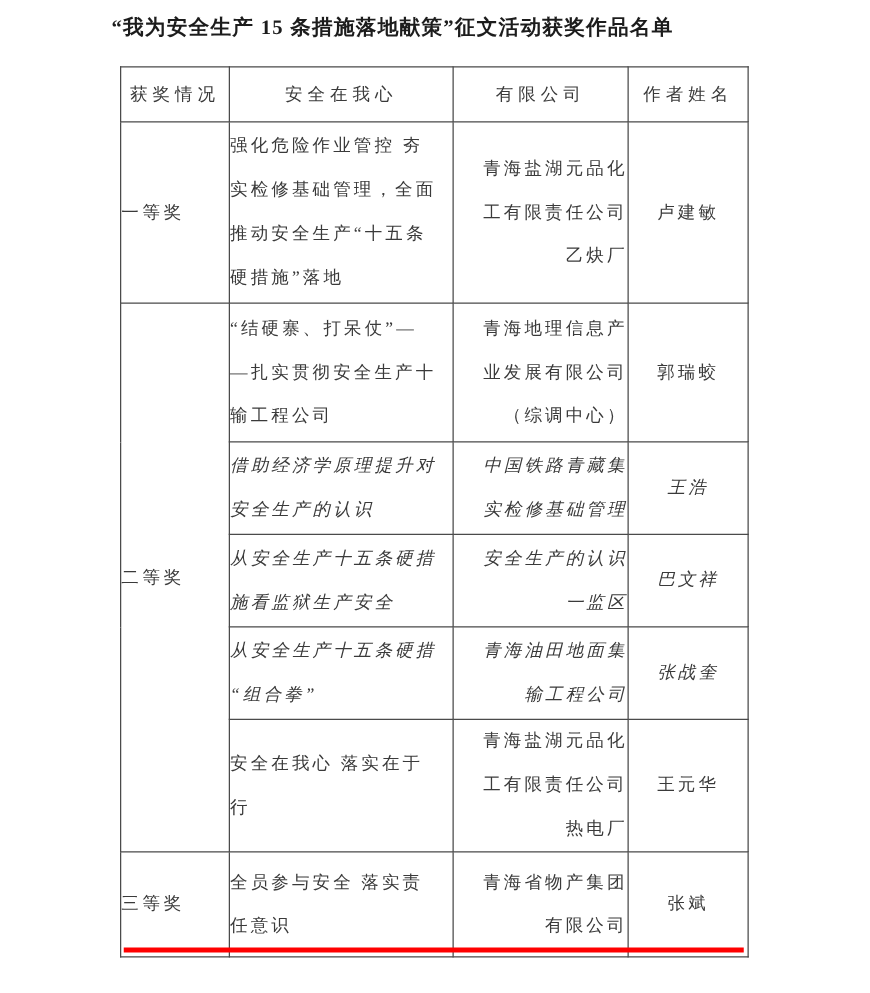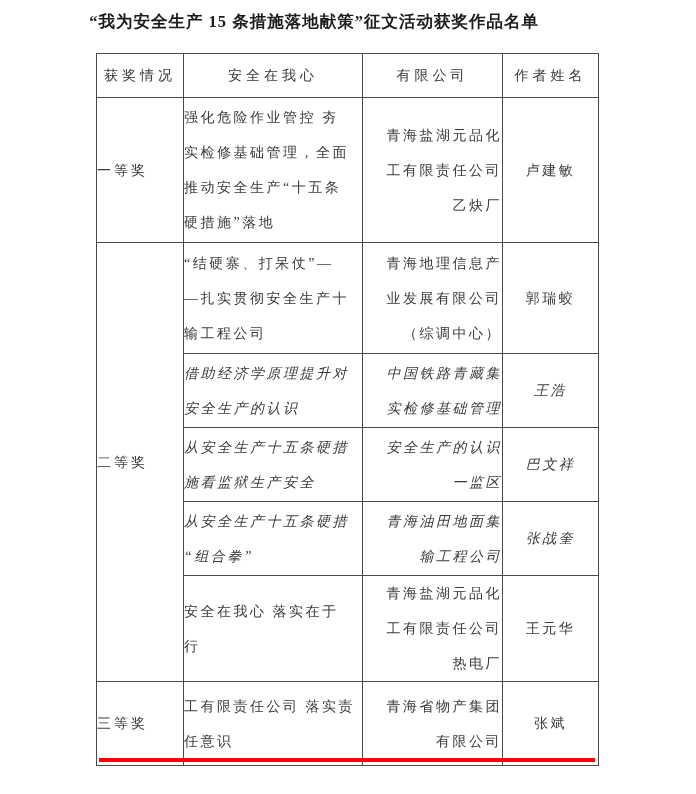--- a/index.html
+++ b/index.html
@@ -163,21 +163,21 @@
     <tr class="h-r5">
       <td class="title-cell">安全在我心 落实在于
 行</td>
       <td class="unit-cell">青海盐湖元品化
 工有限责任公司
 热电厂</td>
       <td class="author-cell">王元华</td>
     </tr>
     <tr class="h-r6">
       <td class="award-cell" rowspan="1">三等奖</td>
-      <td class="title-cell">工有限责任公司 落实责
+      <td class="title-cell">全员参与安全 落实责
 任意识</td>
       <td class="unit-cell">青海省物产集团
 有限公司</td>
       <td class="author-cell">张斌</td>
     </tr>
   </tbody>
 </table>
 
 <div class="red-underline"></div>
 

